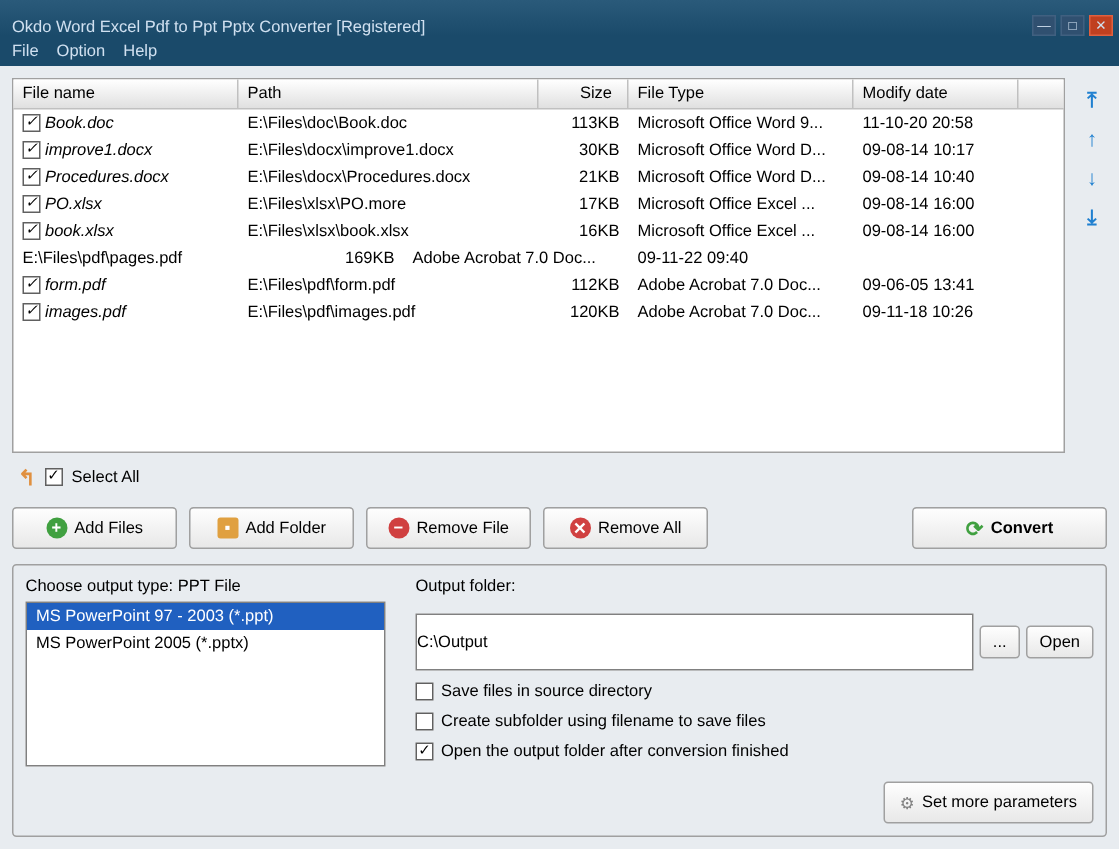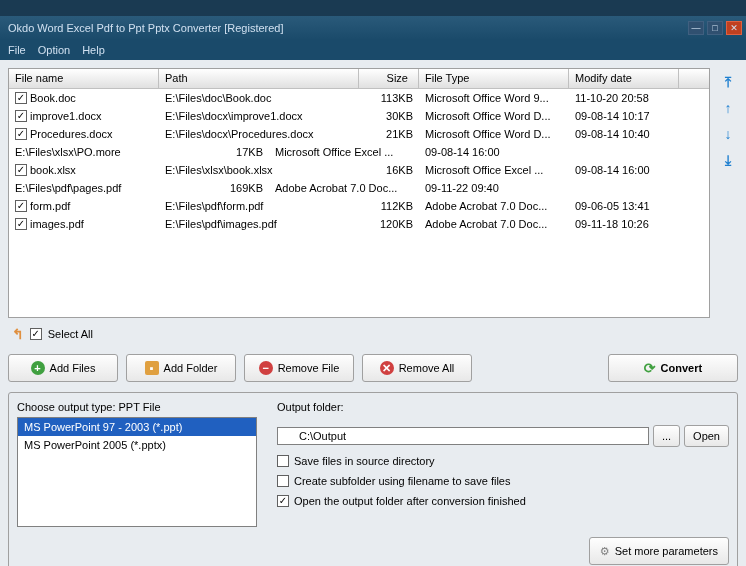--- a/index.html
+++ b/index.html
@@ -1,37 +1,37 @@
 <!DOCTYPE html>
 <html><head>
 <meta charset="utf-8">
 <style>
 * { box-sizing: border-box; margin: 0; padding: 0; font-family: Tahoma, Arial, sans-serif; font-size: 11px; }
 body { background: #1a3a52; width: 746px; height: 566px; overflow: hidden; }
-.titlebar { background: linear-gradient(to bottom, #2a5a7a, #1a4a6a); height: 24px; display: flex; align-items: center; padding: 0 4px; color: #d0e0f0; font-family: 'Courier New', monospace; font-size: 12px; margin-top: 16px; }
+.titlebar { background: linear-gradient(to bottom, #2a5a7a, #1a4a6a); height: 24px; display: flex; align-items: flex-end; padding: 0 4px; color: #d0e0f0; font-family: 'Courier New', monospace; font-size: 12px; }
 .titlebar-text { flex: 1; padding-left: 4px; }
 .titlebar-btns { display: flex; gap: 3px; }
 .titlebar-btn { width: 16px; height: 14px; border: 1px solid #406080; background: #305070; display: flex; align-items: center; justify-content: center; cursor: pointer; color: #d0e0f0; font-size: 9px; }
 .titlebar-btn.close { background: #c04020; border-color: #e06040; }
 .menubar { background: #1a4a6a; height: 20px; display: flex; align-items: center; padding: 0 8px; gap: 12px; color: #d0e0f0; font-family: 'Courier New', monospace; font-size: 12px; }
 .menubar span { cursor: pointer; }
 .content { background: #e8ecf0; padding: 8px; height: calc(566px - 44px); display: flex; flex-direction: column; gap: 6px; }
 .table-area { display: flex; gap: 8px; }
 .file-table { flex: 1; border: 1px solid #a0a0a0; background: #fff; height: 250px; }
 .thead { display: flex; background: linear-gradient(to bottom, #fff, #e0e0e0); border-bottom: 1px solid #c0c0c0; height: 20px; }
 .th { padding: 3px 6px; border-right: 1px solid #c0c0c0; overflow: hidden; white-space: nowrap; }
 .col-name { width: 150px; }
 .col-path { width: 200px; }
 .col-size { width: 60px; text-align: right; padding-right: 10px;}
 .col-type { width: 150px; }
 .col-date { width: 110px; }
 .tbody { overflow: hidden; }
 .tr { display: flex; height: 18px; align-items: center; }
 .td { padding: 1px 6px; overflow: hidden; white-space: nowrap; text-overflow: ellipsis; }
-.td.col-name { display: flex; align-items: flex-end; gap: 3px; }
+.td.col-name { display: flex; align-items: flex-end; gap: 3px; font-style: italic; }
 .chk { width: 12px; height: 12px; border: 1px solid #606060; background: #fff; display: inline-flex; align-items: center; justify-content: center; flex-shrink: 0; cursor: pointer; }
 .chk.checked::after { content: "✓"; color: #000; font-size: 10px; line-height: 1; }
 .side-arrows { display: flex; flex-direction: column; gap: 10px; padding-top: 6px; width: 20px; align-items: center; }
 .arrow-btn { width: 16px; height: 16px; cursor: pointer; display: flex; align-items: center; justify-content: center; color: #2080d0; font-size: 14px; font-weight: bold; }
 .below-table { display: flex; align-items: center; gap: 6px; padding: 2px 4px; }
 .up-icon { color: #e09040; font-size: 14px; font-weight: bold; }
 .btn-row { display: flex; gap: 8px; padding: 4px 0; }
 .btn { background: linear-gradient(to bottom, #fefefe, #e8e8e8); border: 1px solid #a0a0a0; border-radius: 3px; padding: 5px 10px; display: flex; align-items: center; gap: 5px; cursor: pointer; height: 28px; }
 .btn.small { width: 110px; justify-content: center; }
 .btn.convert { width: 130px; justify-content: center; margin-left: auto; font-weight: bold; }
@@ -41,21 +41,21 @@
 .icon-red { background: #d04040; }
 .icon-convert { color: #40a040; font-size: 14px; font-weight: bold; }
 .bottom-panel { border: 1px solid #a0a0a0; border-radius: 3px; padding: 8px; background: #e8ecf0; display: flex; gap: 20px; flex: 1; }
 .left-col { width: 240px; }
 .right-col { flex: 1; display: flex; flex-direction: column; gap: 8px; }
 .label { margin-bottom: 4px; }
 .listbox { border: 1px solid #808080; background: #fff; height: 110px; }
 .list-item { padding: 3px 6px; cursor: pointer; }
 .list-item.selected { background: #2060c0; color: #fff; }
 .folder-row { display: flex; gap: 4px; align-items: center; }
-.text-input { flex: 1; border: 1px solid #808080; background: #fff; padding: 3px 21px; height: 18px; }
+.text-input { flex: 1; border: 1px solid #808080; background: #fff; padding: 3px 0; height: 38px; }
 .small-btn { background: linear-gradient(to bottom, #fefefe, #e8e8e8); border: 1px solid #a0a0a0; border-radius: 3px; padding: 3px 8px; cursor: pointer; height: 22px; display: flex; align-items: center; }
 .check-row { display: flex; align-items: center; gap: 5px; }
 .bottom-right { display: flex; justify-content: flex-end; margin-top: auto; }
 .gear-icon { color: #808080; }
 </style>
 </head>
 <body>
 
 <div class="titlebar">
   <span class="titlebar-text">Okdo Word Excel Pdf to Ppt Pptx Converter [Registered]</span>
@@ -107,20 +107,24 @@
             <div class="td col-name">
               <span class="chk checked"></span>
               <span>Procedures.docx</span>
             </div>
             <div class="td col-path">E:\Files\docx\Procedures.docx</div>
             <div class="td col-size">21KB</div>
             <div class="td col-type">Microsoft Office Word D...</div>
             <div class="td col-date">09-08-14 10:40</div>
           </div>
           <div class="tr">
+            <div class="td col-name">
+              <span class="chk checked"></span>
+              <span>PO.xlsx</span>
+            </div>
             <div class="td col-path">E:\Files\xlsx\PO.more</div>
             <div class="td col-size">17KB</div>
             <div class="td col-type">Microsoft Office Excel ...</div>
             <div class="td col-date">09-08-14 16:00</div>
           </div>
           <div class="tr">
             <div class="td col-name">
               <span class="chk checked"></span>
               <span>book.xlsx</span>
             </div>

